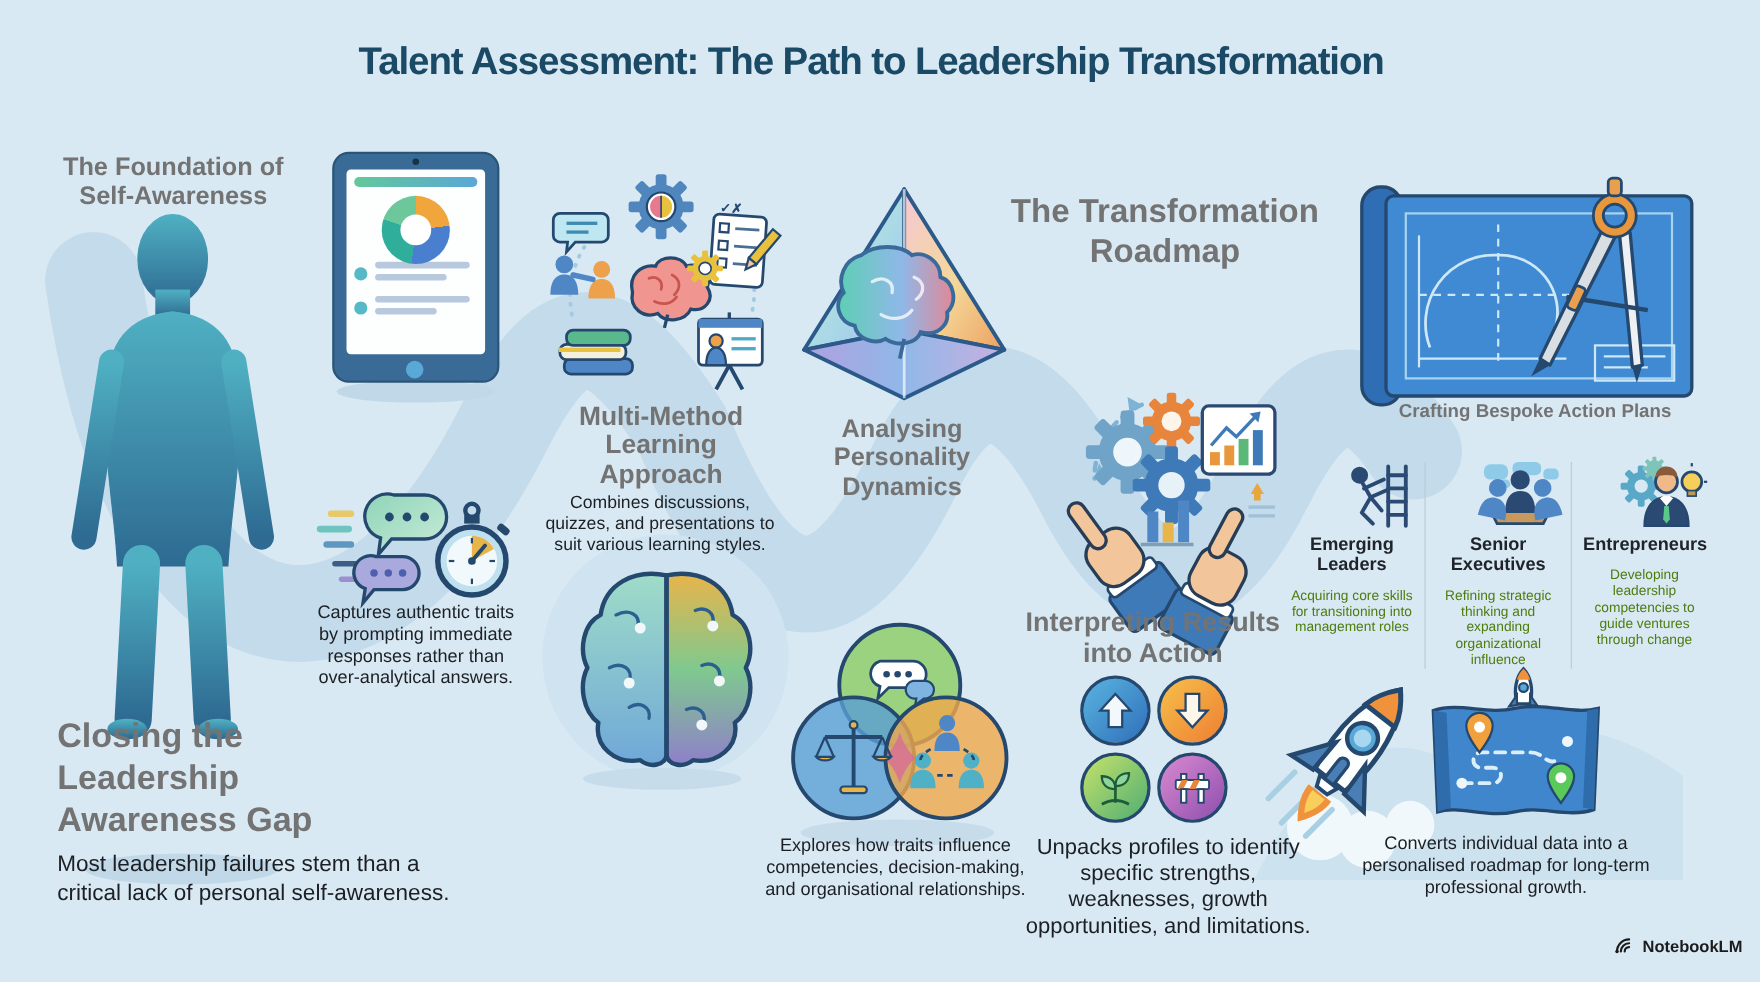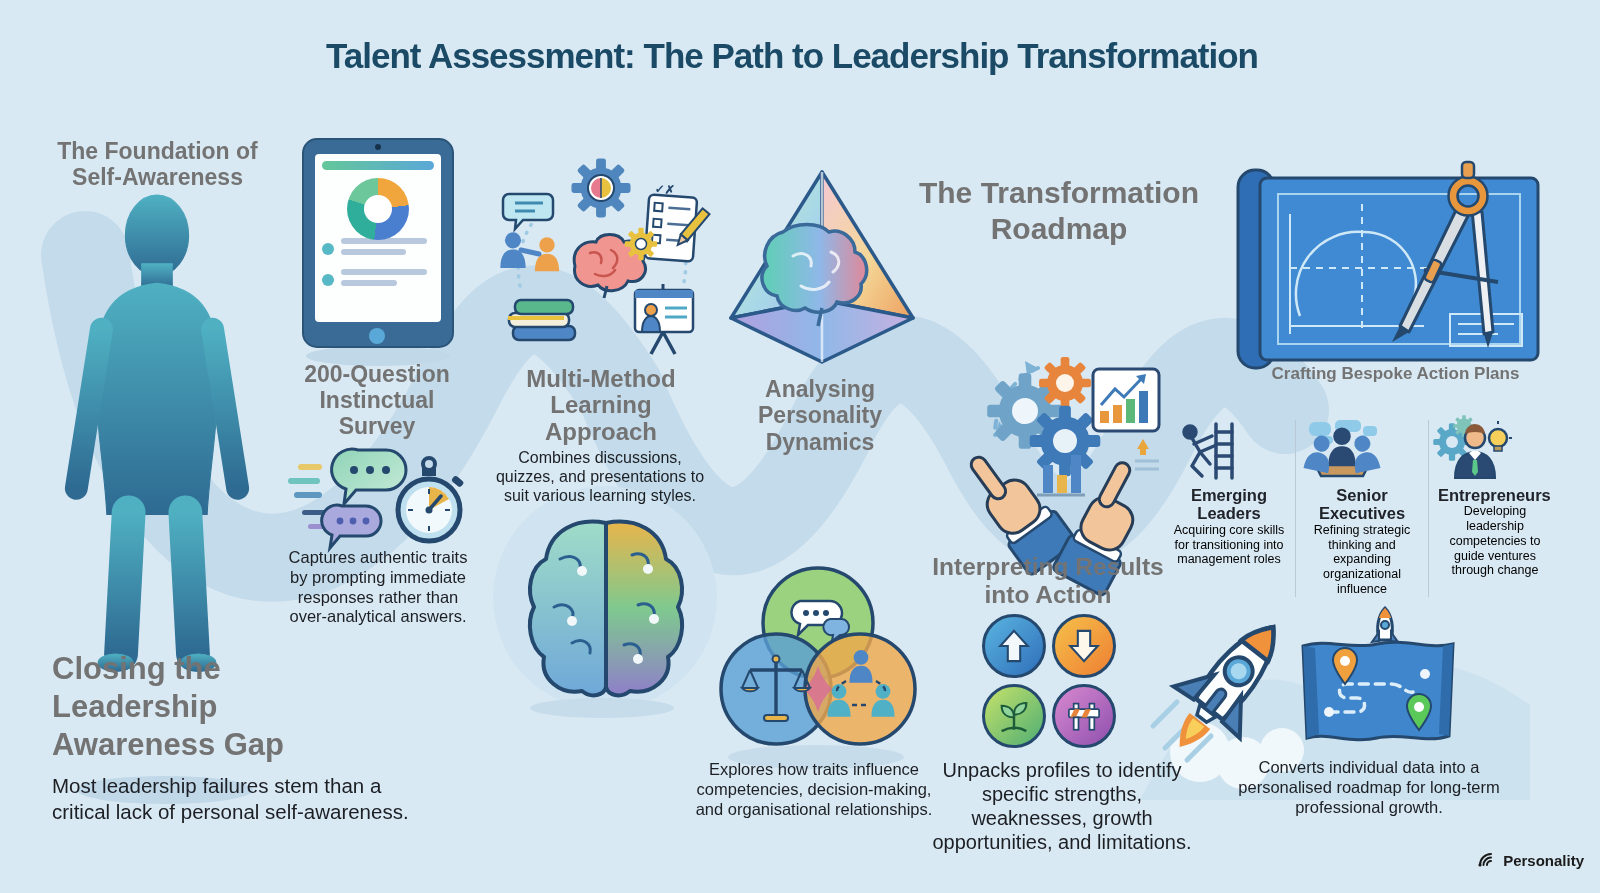--- a/index.html
+++ b/index.html
@@ -4,24 +4,24 @@
 <style>
   html,body{margin:0;padding:0;}
   body{font-family:"Liberation Sans",sans-serif;background:#c7d8e4;}
   .canvas{position:relative;width:1600px;height:893px;background:#d9e9f3;overflow:hidden;}
   .abs{position:absolute;}
   .h{font-weight:bold;color:#737373;text-align:center;}
   .p{color:#1c1f24;text-align:center;}
   svg{display:block;overflow:visible;}
   .title{font-weight:bold;color:#1b4a66;text-align:center;letter-spacing:-1px;}
   .personas{display:flex;}
-  .persona{flex:1;padding:0 9px;display:flex;flex-direction:column;align-items:flex-start;}
+  .persona{flex:1;padding:0 9px;display:flex;flex-direction:column;align-items:flex-end;}
   .persona + .persona{border-left:1.5px solid #b9c9d6;}
   .persona .t{font-size:16.5px;font-weight:bold;color:#20242a;text-align:center;line-height:1.12;margin-top:4px;}
-  .persona .b{font-size:12.5px;color:#000000;text-align:center;line-height:1.18;margin-top:0;}
+  .persona .b{font-size:12.5px;color:#4d7c0f;text-align:center;line-height:1.18;margin-top:11px;}
   .donut{position:absolute;border-radius:50%;background:conic-gradient(#f0a63c 0 23%,#4a7fd0 23% 52%,#2fae9b 52% 80%,#6cc79a 80% 100%);}
   .donut .hole{position:absolute;left:50%;top:50%;transform:translate(-50%,-50%);background:#fff;border-radius:50%;}
   .lrow{display:flex;align-items:center;gap:7px;margin-top:9px;}
   .ldot{width:12px;height:12px;border-radius:50%;background:#57b9c6;}
   .lbars{flex:1;}
   .lbars div{height:6px;border-radius:3px;background:#b9c9dd;margin-bottom:5px;}
   .circle-ic{width:64px;height:64px;border-radius:50%;border:3px solid #24486e;box-sizing:border-box;display:flex;align-items:center;justify-content:center;}
 </style>
 </head>
 <body>
@@ -112,21 +112,20 @@
             <div class="lbars">
               <div style="width:92%"></div>
               <div style="width:60%"></div>
             </div>
           </div>
       </div>
     </div>
     <div class="abs" style="left:65px;top:188px;width:16px;height:16px;border-radius:50%;background:#5aa8d8;"></div>
   </div>
 
-  <div class="abs h" style="left:288px;top:362px;width:178px;font-size:23px;line-height:1.12;">200-Question Instinctual Survey</div>
 
   <svg class="abs" style="left:286px;top:448px" width="180" height="112" viewBox="0 0 180 112">
     <defs>
       <linearGradient id="bubGrad" x1="0" y1="0" x2="1" y2="1">
         <stop offset="0" stop-color="#8fd4b8"></stop>
           <stop offset="1" stop-color="#c9ecd9"></stop>
       </linearGradient>
     </defs>
     <g>
       <rect x="12" y="16" width="24" height="6" rx="3" fill="#e8c96a"></rect>
@@ -552,16 +551,16 @@
 
   <div class="abs" style="right:16px;top:850px;display:flex;align-items:center;gap:6px;">
     <svg width="20" height="20" viewBox="0 0 20 20">
       <g fill="none" stroke="#1b1b1b" stroke-width="2" stroke-linecap="round">
         <path d="M3,15 A11,11 0 0 1 14,4"></path>
         <path d="M6.5,15 A7.5,7.5 0 0 1 14,7.5"></path>
         <path d="M10,15 A4,4 0 0 1 14,11"></path>
       </g>
       <circle cx="3" cy="15" r="1.6" fill="#1b1b1b"></circle>
     </svg>
-    <span style="font-size:15px;font-weight:bold;color:#1b1b1b;">Personality</span>
+    <span style="font-size:15px;font-weight:bold;color:#1b1b1b;">NotebookLM</span>
   </div>
 
 </div>
 
 </body></html>

